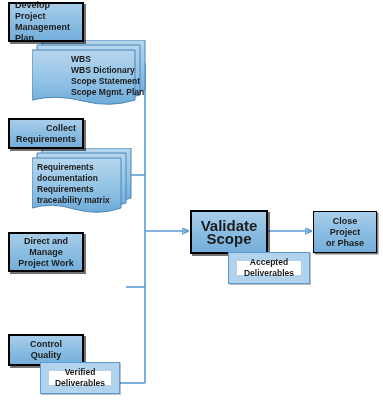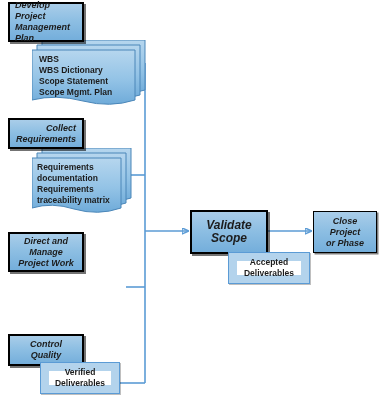--- a/index.html
+++ b/index.html
@@ -32,21 +32,21 @@
     text-align: center;
     z-index: 6;
   }
   .proc.thick {
     border: 2px solid #000000;
     box-shadow: 2px 2px 0 rgba(0,0,0,0.55);
   }
   .proc.shadow-sm {
     box-shadow: 1.5px 1.5px 0 rgba(0,0,0,0.5);
   }
-  .proc .ptxt { padding: 0 5px; font-style: italic; }
+  .proc .ptxt { padding: 0 5px; }
 
   
   .docstack {
     position: absolute;
     z-index: 4;
   }
   .docstack svg { display: block; }
   .docstack .dlabel {
     position: absolute;
     left: 7px;
@@ -147,21 +147,21 @@
         <linearGradient id="dg1" x1="0" y1="0" x2="0" y2="1">
           <stop offset="0%" stop-color="#b6d6ee"></stop>
           <stop offset="55%" stop-color="#93c3e6"></stop>
           <stop offset="100%" stop-color="#6fabd9"></stop>
         </linearGradient>
       </defs>
       <path d="M10,0 H113 V50 Q88,58 61,51 Q34,44 10,50 Z" fill="url(#dg1)" stroke="#4a86b8" stroke-width="1"></path>
       <path d="M5,5 H108 V55 Q83,63 56,56 Q29,49 5,55 Z" fill="url(#dg1)" stroke="#4a86b8" stroke-width="1"></path>
       <path d="M0,10 H103 V60 Q78,68 51,61 Q24,54 0,60 Z" fill="url(#dg1)" stroke="#4a86b8" stroke-width="1"></path>
     </svg>
-    <div class="dlabel" style="top:14px;">WBS
+    <div class="dlabel" style="top:14px;margin-left:32px;">WBS
 WBS Dictionary
 Scope Statement
 Scope Mgmt. Plan</div>
   </div>
 
   <div class="docstack" style="left:32px; top:148px; width:100px; height:68px;">
     <svg width="100" height="68" xmlns="http://www.w3.org/2000/svg">
       <path d="M10,0 H99 V50 Q76,58 52,51 Q30,44 10,50 Z" fill="url(#dg1)" stroke="#4a86b8" stroke-width="1"></path>
       <path d="M5,5 H94 V55 Q71,63 47,56 Q25,49 5,55 Z" fill="url(#dg1)" stroke="#4a86b8" stroke-width="1"></path>
       <path d="M0,10 H89 V60 Q66,68 42,61 Q20,54 0,60 Z" fill="url(#dg1)" stroke="#4a86b8" stroke-width="1"></path>
@@ -176,21 +176,21 @@
   <div class="callout" style="left:40px; top:362px; width:80px; height:32px;">
     <div class="inner" style="white-space:pre-line;">Verified
 Deliverables</div>
   </div>
 
   <div class="callout" style="left:228px; top:252px; width:82px; height:32px;">
     <div class="inner" style="white-space:pre-line;">Accepted
 Deliverables</div>
   </div>
 
-  <div class="proc thick" style="left:190px; top:210px; width:78px; height:44px; font-size:12px; line-height:13px;">
+  <div class="proc thick" style="left:190px; top:210px; width:78px; height:44px; font-size:15px; line-height:13px;">
     <span class="ptxt" style="white-space:pre-line;">Validate
 Scope</span>
   </div>
 
   <div class="proc shadow-sm" style="left:313px; top:211px; width:64px; height:42px;">
     <span class="ptxt" style="white-space:pre-line;">Close Project
 or Phase</span>
   </div>
 
 </div>

